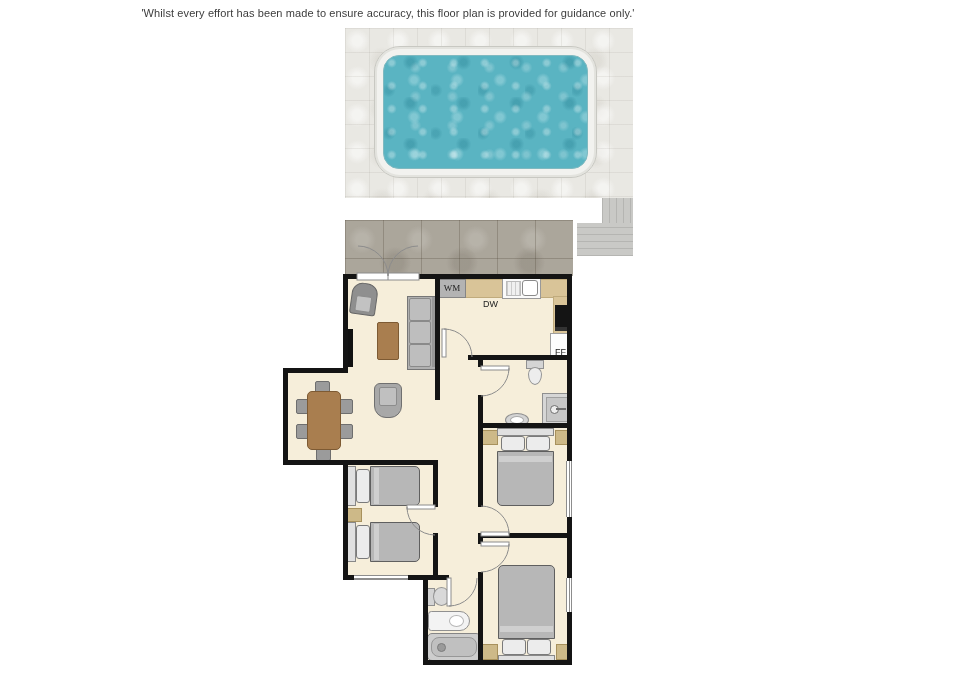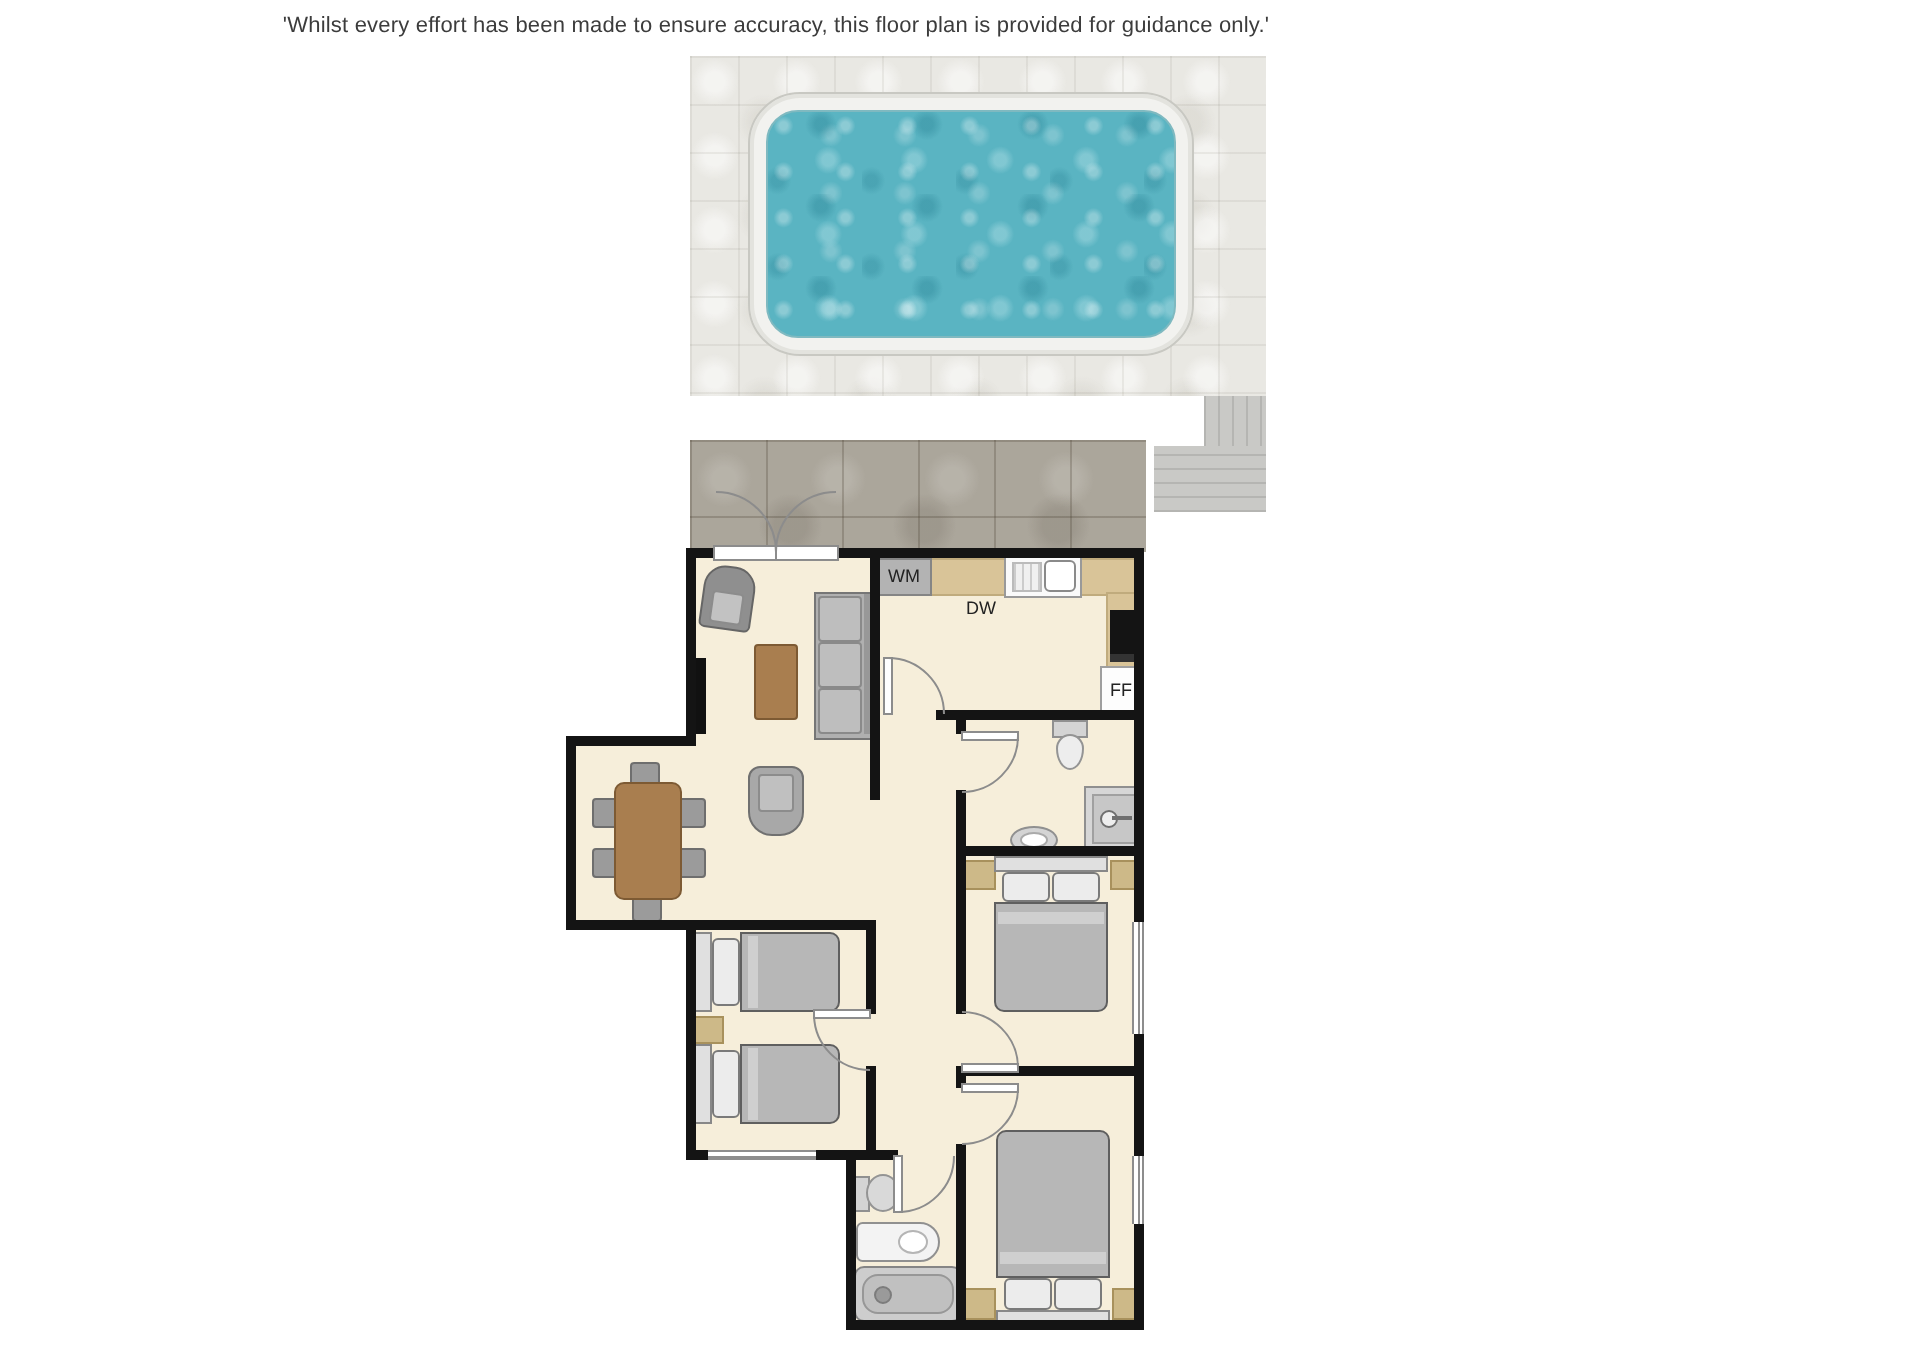--- a/index.html
+++ b/index.html
@@ -39,21 +39,21 @@
   .floor{background:#f6eeda;}
   .wall{background:#141414;}
   .win-v{background:#fff;border-left:1.5px solid #8d8d8d;border-right:1.5px solid #8d8d8d;}
   .win-v:after{content:"";position:absolute;left:50%;top:0;width:1px;height:100%;background:#8d8d8d;}
   .win-h{background:#fff;border-top:1.5px solid #8d8d8d;border-bottom:1.5px solid #8d8d8d;}
   .win-h:after{content:"";position:absolute;top:50%;left:0;height:1px;width:100%;background:#8d8d8d;}
   
   .tan{background:#cdb988;border:1px solid #a8915c;}
   .counter{background:#d9c498;border:1px solid #c0ab7d;}
   .graybox{background:#b3b3b3;border:1px solid #858585;display:flex;align-items:center;justify-content:center;}
-  .whitebox{background:#fdfdfd;border:1px solid #9f9f9f;display:flex;align-items:center;justify-content:center;}
+  .whitebox{background:#fdfdfd;border:1px solid #9f9f9f;display:flex;align-items:flex-end;justify-content:center;}
   .wood{background:#a97e4f;border:1px solid #7d5a33;border-radius:5px;}
   .chair{width:13px;height:13px;background:#9b9b9b;border:1px solid #6e6e6e;border-radius:2px;}
   .sofa{background:#b0b0b0;border:1px solid #767676;}
   .cushion{background:#bebebe;border:1px solid #8a8a8a;border-radius:2px;}
   .bed-duvet{background:#b7b7b7;border:1px solid #5f5f5f;}
   .pillow{background:#ececec;border:1px solid #7a7a7a;border-radius:3px;}
   .headboard{background:#e0e0e0;border:1px solid #888;}
   .fold{background:#cfcfcf;}
   .fix-gray{background:#d4d4d4;border:1px solid #909090;}
   .fix-white{background:#f3f3f3;border:1px solid #909090;}
@@ -98,21 +98,21 @@
   <div class="abs chair" style="left:315px;top:381px;"></div>
   <div class="abs chair" style="left:296px;top:399px;"></div>
   <div class="abs chair" style="left:296px;top:424px;"></div>
   <div class="abs chair" style="left:338px;top:399px;"></div>
   <div class="abs chair" style="left:338px;top:424px;"></div>
   <div class="abs chair" style="left:316px;top:446px;"></div>
   <div class="abs wood" style="left:307px;top:391px;width:32px;height:57px;"></div>
 
   <div class="abs counter" style="left:438px;top:279px;width:132px;height:17px;"></div>
   <div class="abs counter" style="left:553px;top:296px;width:17px;height:59px;"></div>
-  <div class="abs graybox" style="left:438px;top:279px;width:26px;height:17px;">
+  <div class="abs graybox" style="left:438px;top:279px;width:26px;height:17px;font-family:Liberation Serif, serif;">
     <span class="lbl">WM</span>
   </div>
   <div class="abs lbl" style="left:483px;top:300px;">DW</div>
   <div class="abs" style="left:502px;top:277px;width:37px;height:20px;background:#fafafa;border:1px solid #999;">
     <div class="abs" style="left:3px;top:3px;width:13px;height:13px;background:repeating-linear-gradient(90deg,#ccc 0 1px,transparent 1px 4px),#f0f0f0;border:1px solid #bbb;"></div>
     <div class="abs" style="left:19px;top:2px;width:14px;height:14px;background:#fff;border:1px solid #8a8a8a;border-radius:3px;"></div>
   </div>
   <div class="abs" style="left:555px;top:305px;width:13px;height:26px;background:#141414;box-shadow:inset 0 -4px 0 #333;"></div>
   <div class="abs whitebox" style="left:550px;top:333px;width:19px;height:23px;">
     <span class="lbl">FF</span>

